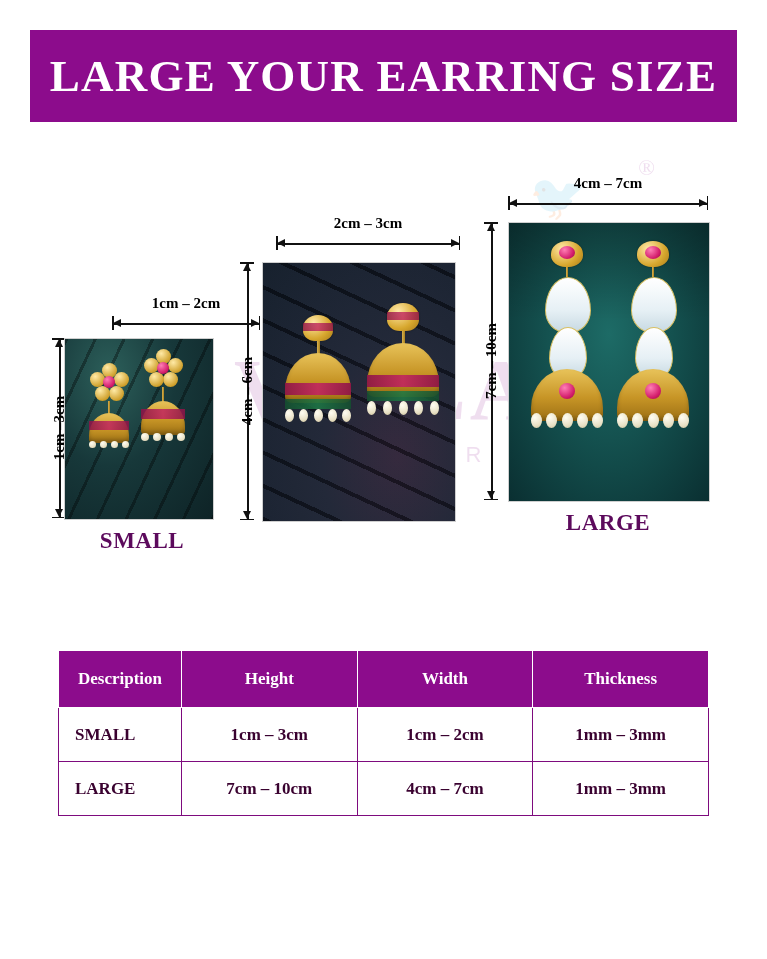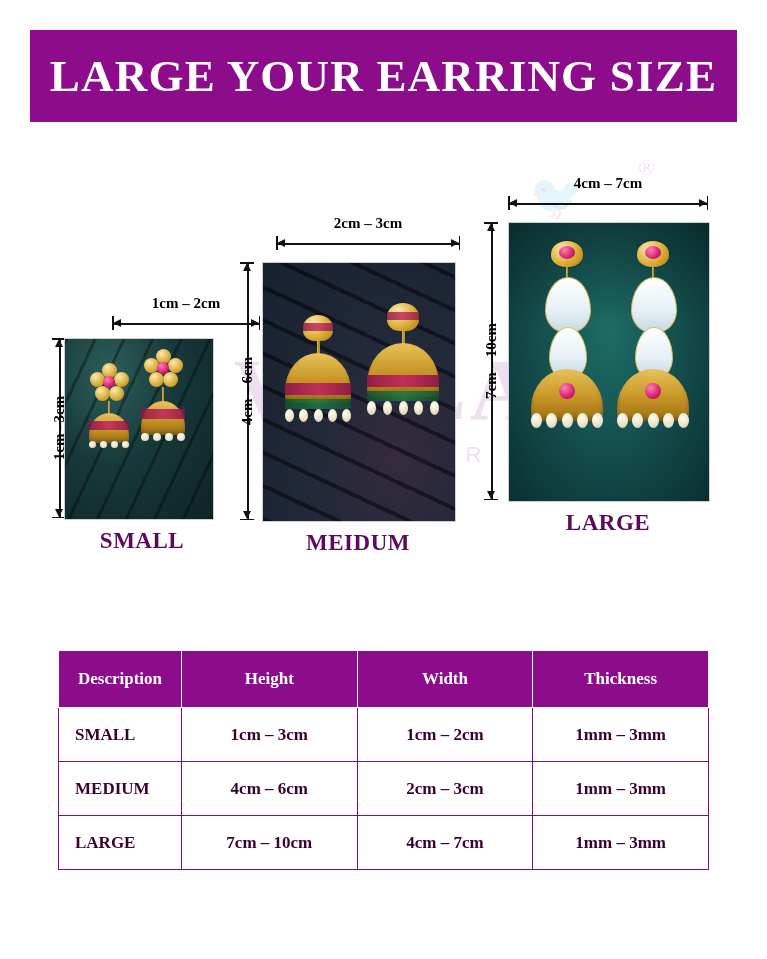--- a/index.html
+++ b/index.html
@@ -443,21 +443,20 @@
             <span class="pearl" style="width:9px;height:14px;border-radius:50%;"></span>
             <span class="pearl" style="width:9px;height:14px;border-radius:50%;"></span>
             <span class="pearl" style="width:9px;height:14px;border-radius:50%;"></span>
             <span class="pearl" style="width:9px;height:14px;border-radius:50%;"></span>
             <span class="pearl" style="width:9px;height:14px;border-radius:50%;"></span>
           </div>
         </div>
       </div>
     </div>
 
-    <div class="size-label" style="left:0; top:278px; width:236px;">MEIDUM</div>
   </div>
 
   <div class="size-block" style="left:478px; top:70px; width:240px;">
     <div class="dim-h" style="left:30px; top:-14px; width:200px;">
       <div class="line"></div>
         <div class="cap-l"></div>
         <div class="cap-r"></div>
       <div class="arr-l"></div>
         <div class="arr-r"></div>
       <div class="txt">4cm – 7cm</div>
@@ -529,26 +528,20 @@
       </tr>
     </thead>
     <tbody>
       <tr>
         <td class="rowhead">SMALL</td>
         <td>1cm – 3cm</td>
         <td>1cm – 2cm</td>
         <td>1mm – 3mm</td>
       </tr>
       <tr>
-        <td class="rowhead">MEDIUM</td>
-        <td>4cm – 6cm</td>
-        <td>2cm – 3cm</td>
-        <td>1mm – 3mm</td>
-      </tr>
-      <tr>
         <td class="rowhead">LARGE</td>
         <td>7cm – 10cm</td>
         <td>4cm – 7cm</td>
         <td>1mm – 3mm</td>
       </tr>
     </tbody>
   </table>
 </div>
 
 </body></html>

